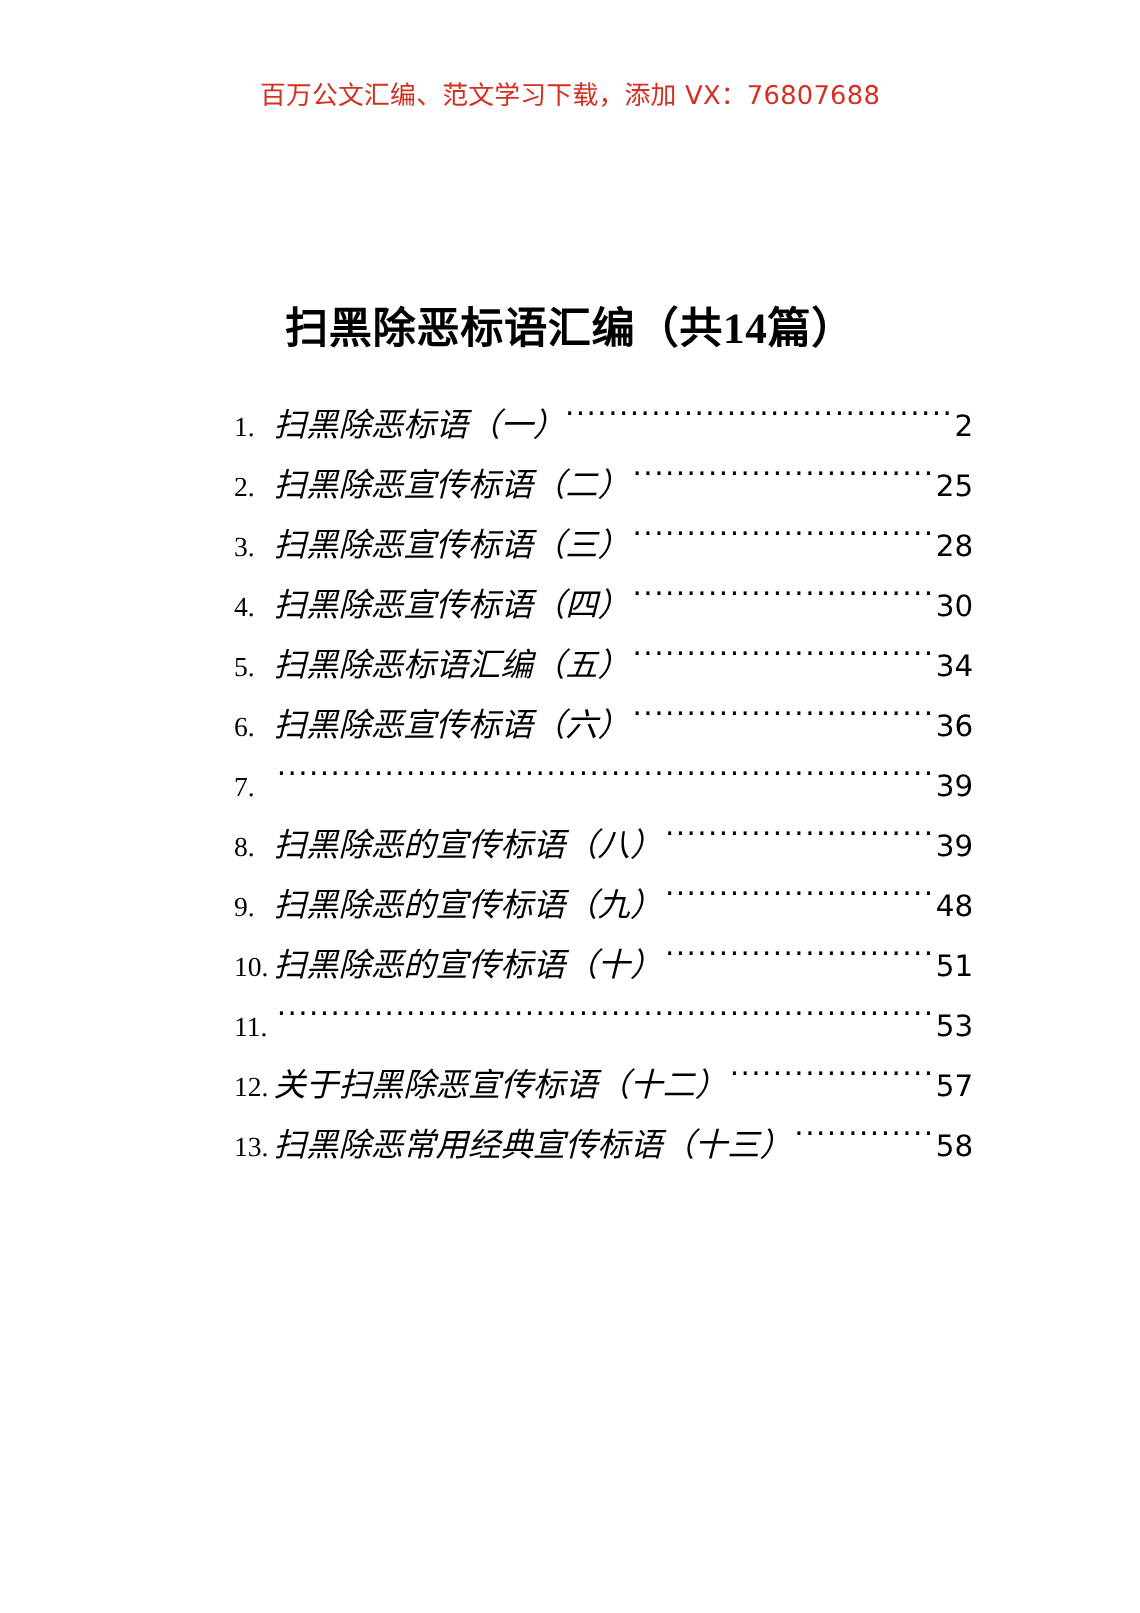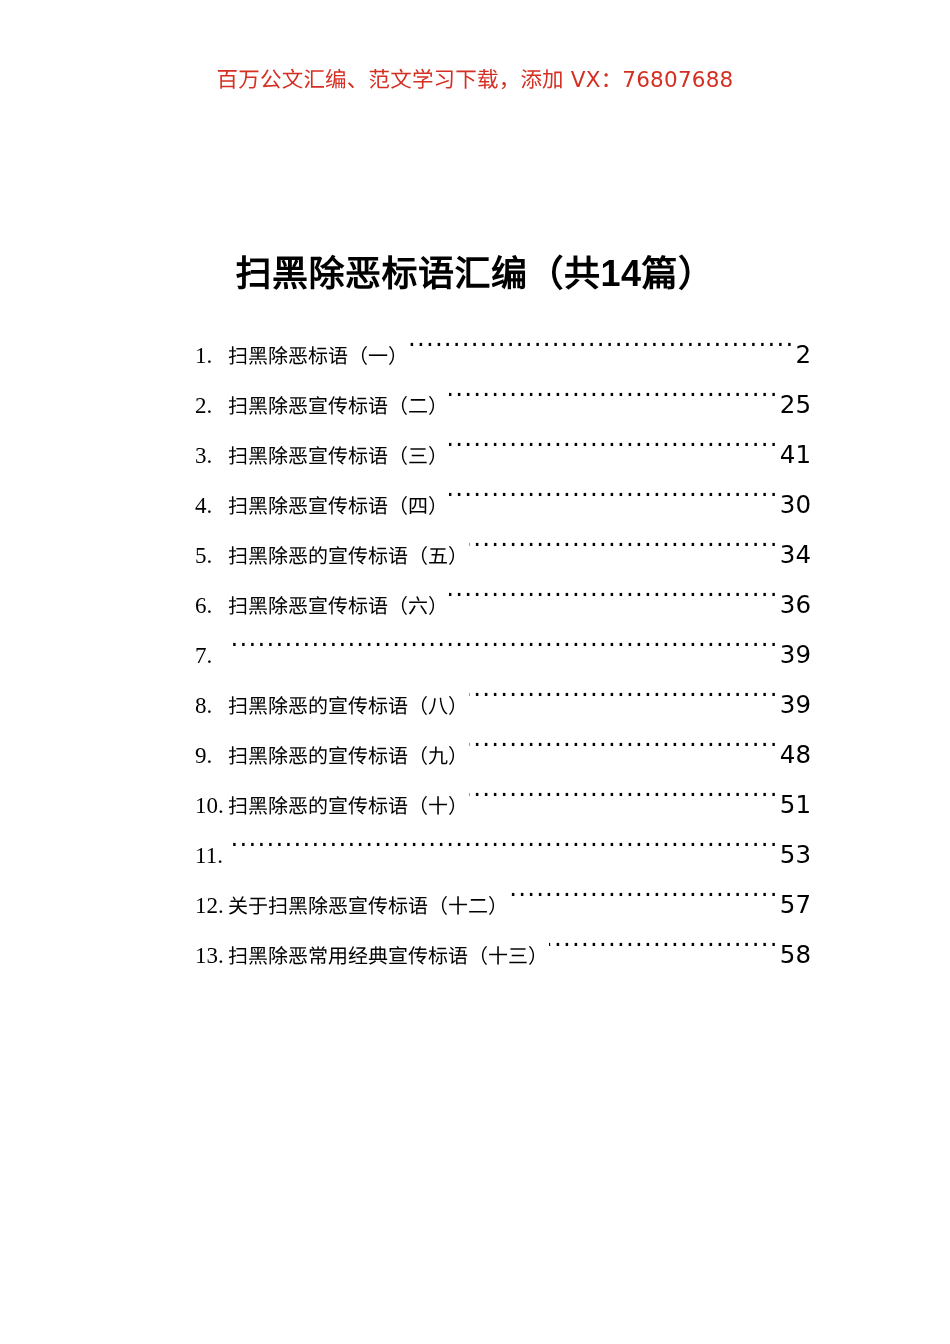--- a/index.html
+++ b/index.html
@@ -42,21 +42,21 @@
     position: absolute;
     top: 220px;
     left: 0;
     width: 950px;
     text-align: center;
     font-size: 36px;
     font-weight: bold;
     letter-spacing: 0.5px;
     white-space: nowrap;
     color: #000000;
-    font-family: Liberation Sans, sans-serif;
+    font-family: Liberation Serif, serif;
   }
 
   
   .toc {
     position: absolute;
     top: 330px;
     left: 195px;
     width: 616px;
   }
 
@@ -74,21 +74,22 @@
     flex: 0 0 auto;
     min-width: 33px;
     font-size: 23px;
     font-family: "Liberation Serif", "DejaVu Serif", serif;
     text-align: left;
   }
 
   .toc-label {
     flex: 0 0 auto;
     font-family: "DejaVu Sans", "Liberation Sans", sans-serif;
-    font-size: 20px;
+    font-size: 27px;
+    font-style: italic;
   }
 
   .toc-leader {
     flex: 1 1 auto;
     overflow: hidden;
     margin: 0 1px;
     position: relative;
     height: 1em;
   }
   .toc-leader::after {
@@ -131,31 +132,31 @@
       <div class="toc-entry">
         <span class="toc-num">2.</span>
         <span class="toc-label">扫黑除恶宣传标语（二）</span>
         <span class="toc-leader"></span>
         <span class="toc-page">25</span>
       </div>
       <div class="toc-entry">
         <span class="toc-num">3.</span>
         <span class="toc-label">扫黑除恶宣传标语（三）</span>
         <span class="toc-leader"></span>
-        <span class="toc-page">41</span>
+        <span class="toc-page">28</span>
       </div>
       <div class="toc-entry">
         <span class="toc-num">4.</span>
         <span class="toc-label">扫黑除恶宣传标语（四）</span>
         <span class="toc-leader"></span>
         <span class="toc-page">30</span>
       </div>
       <div class="toc-entry">
         <span class="toc-num">5.</span>
-        <span class="toc-label">扫黑除恶的宣传标语（五）</span>
+        <span class="toc-label">扫黑除恶标语汇编（五）</span>
         <span class="toc-leader"></span>
         <span class="toc-page">34</span>
       </div>
       <div class="toc-entry">
         <span class="toc-num">6.</span>
         <span class="toc-label">扫黑除恶宣传标语（六）</span>
         <span class="toc-leader"></span>
         <span class="toc-page">36</span>
       </div>
       <div class="toc-entry">

